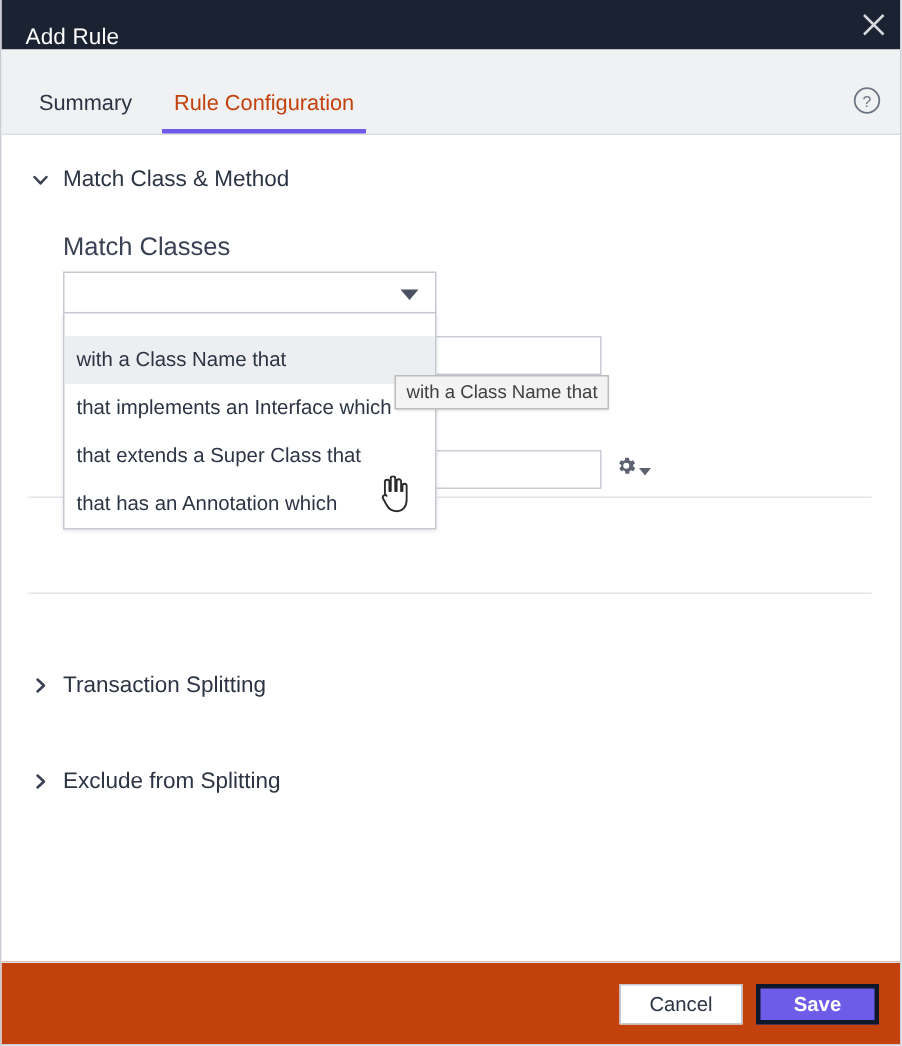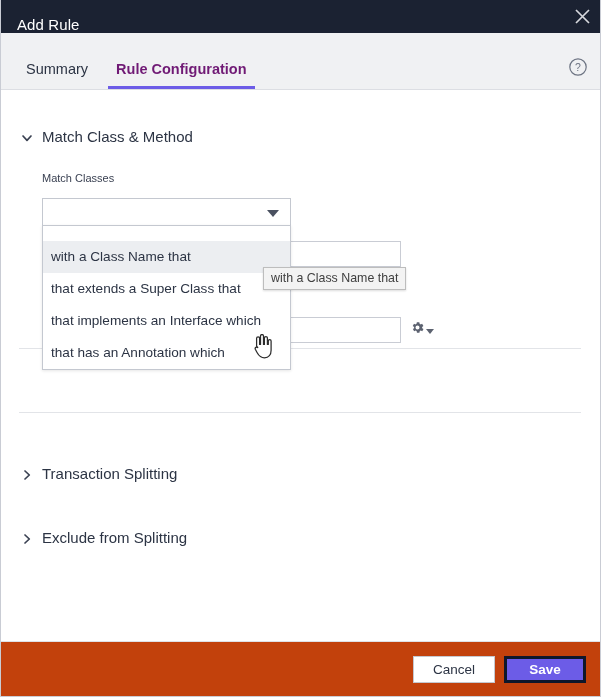--- a/index.html
+++ b/index.html
@@ -65,41 +65,41 @@
   }
   .tab {
     position: relative;
     font-size: 14.5px;
     color: #2c3444;
     padding: 0 14px 12px 14px;
     cursor: pointer;
     white-space: nowrap;
   }
   .tab:first-child { margin-left: 11px; }
-  .tab.active { font-weight: bold; color: #701a75; }
+  .tab.active { font-weight: normal; color: #c2410c; }
   .tab.active::after {
     content: "";
     position: absolute;
     left: 6px; right: 6px;
     bottom: 0;
     height: 3px;
     background: #6c5ce7;
   }
   .help-icon {
     position: absolute;
     right: 14px;
     bottom: 12px;
     width: 20px; height: 20px;
     cursor: pointer;
   }
 
   
   .content {
     position: absolute;
-    left: 0; top: 107px;
+    left: 0; top: 90px;
     width: 601px;
     height: 552px;
     background: #ffffff;
   }
 
   .section-header {
     display: flex;
     align-items: center;
     gap: 9px;
     padding-left: 20px;
@@ -122,21 +122,21 @@
     width: 562px;
     height: 1px;
     background: #e2e4e8;
   }
   .div-1 { top: 241px; }
   .div-2 { top: 305px; }
 
   .field-label {
     position: absolute;
     left: 41px; top: 48px;
-    font-size: 11px;
+    font-size: 17px;
     color: #3a4152;
   }
 
   
   .select-box {
     position: absolute;
     left: 41px; top: 74px;
     width: 249px; height: 28px;
     border: 1px solid #c4c8d0;
     background: #ffffff;
@@ -318,22 +318,22 @@
           <svg width="15" height="15" viewBox="0 0 24 24" aria-hidden="true">
             <path fill="#5c6270" d="M19.4 13a7.7 7.7 0 0 0 0-2l2-1.5-2-3.4-2.4 1a7.6 7.6 0 0 0-1.7-1l-.4-2.6h-4l-.4 2.6c-.6.2-1.2.5-1.7 1l-2.4-1-2 3.4L6.6 11a7.7 7.7 0 0 0 0 2l-2 1.5 2 3.4 2.4-1c.5.4 1.1.7 1.7 1l.4 2.6h4l.4-2.6c.6-.3 1.2-.6 1.7-1l2.4 1 2-3.4-2-1.5zM12 15.2A3.2 3.2 0 1 1 12 8.8a3.2 3.2 0 0 1 0 6.4z"></path>
           </svg>
         </span>
         <span class="gear-caret"></span>
       </span>
 
       <div class="dropdown">
         <div class="dd-blank"></div>
         <div class="dd-item hovered">with a Class Name that</div>
+        <div class="dd-item">that implements an Interface which</div>
         <div class="dd-item">that extends a Super Class that</div>
-        <div class="dd-item">that implements an Interface which</div>
         <div class="dd-item">that has an Annotation which</div>
       </div>
 
       <div class="tooltip">with a Class Name that</div>
 
       <span class="cursor">
         <svg width="22" height="26" viewBox="0 0 22 26" aria-hidden="true">
           <path d="M6.6 12.2V4.3a1.5 1.5 0 0 1 3 0v6.1h.9V2.0a1.5 1.5 0 0 1 3 0v8.4h.9V4.0a1.5 1.5 0 0 1 3 0v6.4h.9V6.9a1.4 1.4 0 0 1 2.8 0v9.3c0 4.4-2.4 7.6-6.6 7.6-3.9 0-5.4-1.6-7.3-5.1l-1.9-3.5a1.5 1.5 0 0 1 2.4-1.7z" fill="#ffffff" stroke="#2b2b2b" stroke-width="1.25" stroke-linejoin="round"></path>
         </svg>
       </span>

